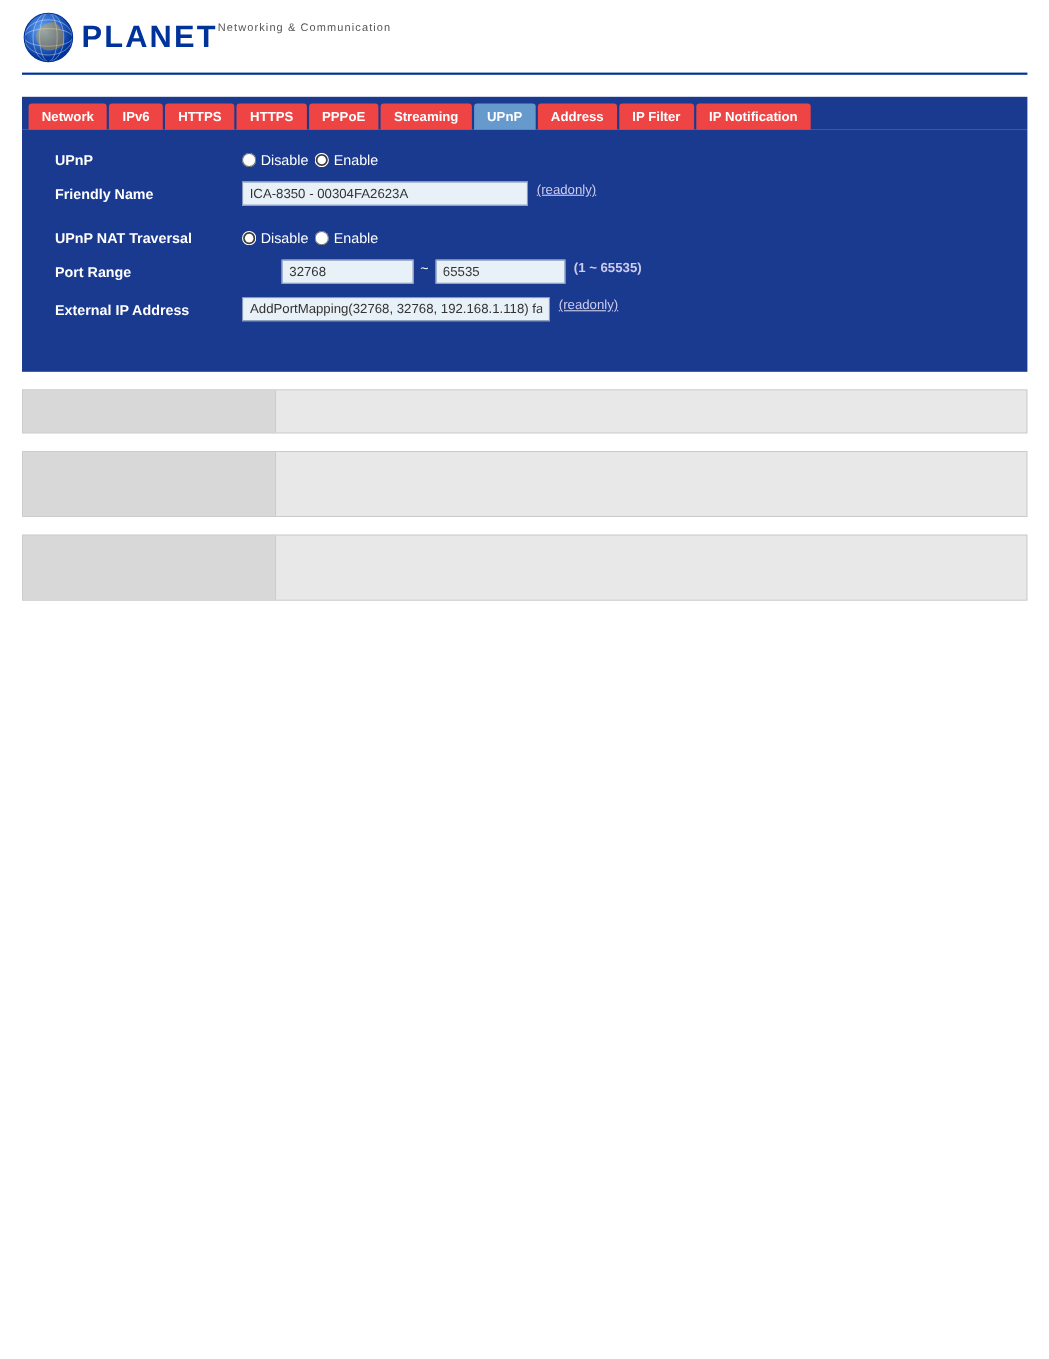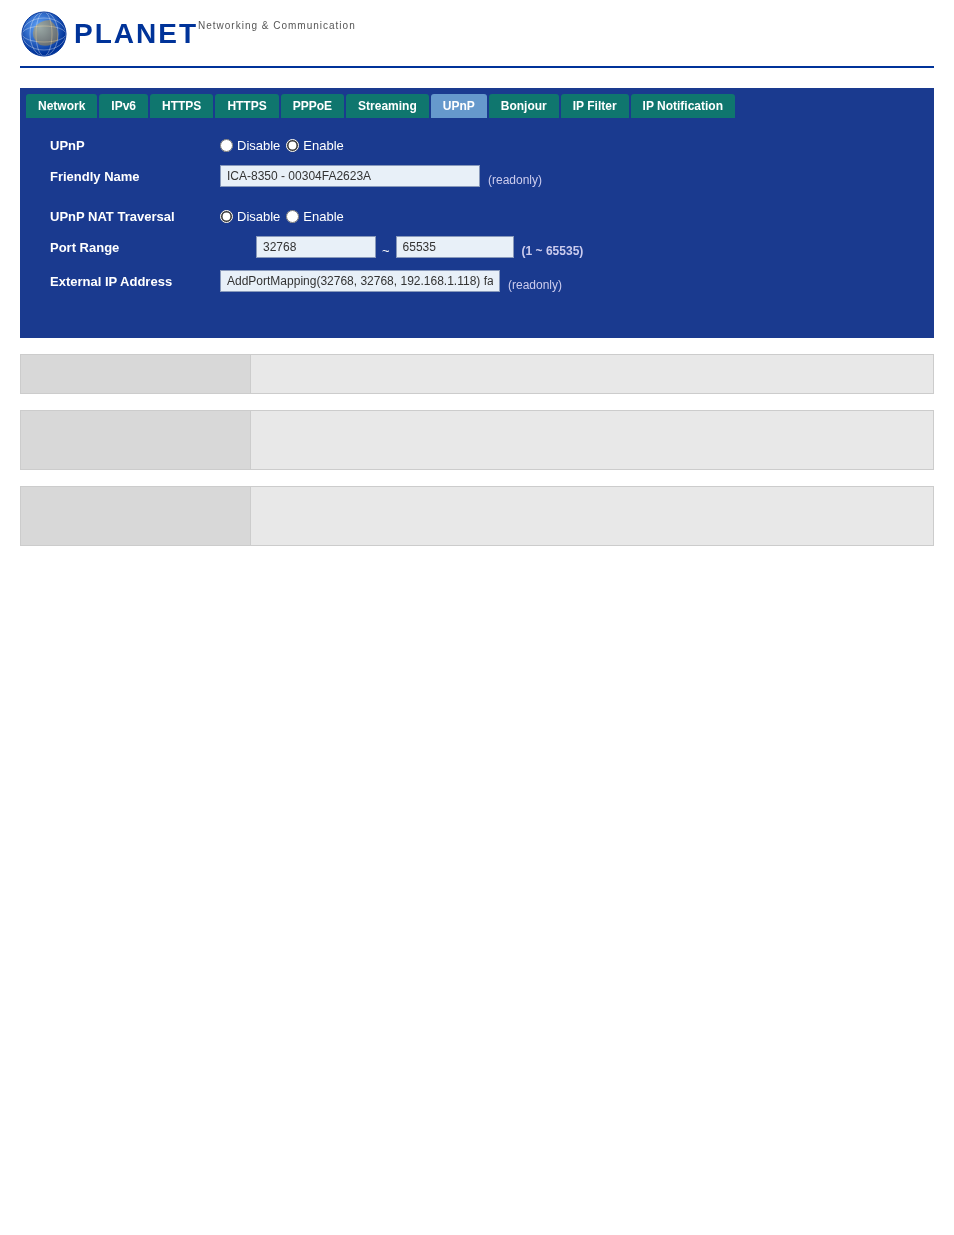--- a/index.html
+++ b/index.html
@@ -62,21 +62,21 @@
       flex-wrap: wrap;
     }
     .nav-tab {
       padding: 5px 12px;
       font-size: 12px;
       font-weight: bold;
       color: #fff;
       cursor: pointer;
       border-radius: 3px 3px 0 0;
       margin-right: 2px;
-      background: #0f766e;
+      background: #ef4444;
       white-space: nowrap;
     }
     .nav-tab.active {
       background: #6699cc;
       color: #fff;
     }
 
     
     .panel {
       background: #1a3a8f;
@@ -92,21 +92,21 @@
     }
     .form-label {
       color: #fff;
       font-size: 13px;
       font-weight: bold;
       width: 170px;
       min-width: 170px;
     }
     .form-controls {
       display: flex;
-      align-items: flex-end;
+      align-items: flex-start;
       flex: 1;
     }
 
     
     .radio-group {
       display: flex;
       align-items: center;
       gap: 6px;
     }
     .radio-item {
@@ -141,20 +141,21 @@
       width: 118px;
     }
     .input-external-ip {
       width: 280px;
     }
 
     .readonly-label {
       color: #cce;
       font-size: 12px;
       margin-left: 8px;
+      text-decoration: underline;
     }
 
     .port-separator {
       color: #fff;
       margin: 0 6px;
       font-size: 13px;
     }
     .port-range-hint {
       color: #cce;
       font-size: 12px;
@@ -240,21 +241,21 @@
 <div class="main-content">
 
   <div class="nav-tabs">
     <div class="nav-tab">Network</div>
     <div class="nav-tab">IPv6</div>
     <div class="nav-tab">HTTPS</div>
     <div class="nav-tab">HTTPS</div>
     <div class="nav-tab">PPPoE</div>
     <div class="nav-tab">Streaming</div>
     <div class="nav-tab active">UPnP</div>
-    <div class="nav-tab">Bonjour</div>
+    <div class="nav-tab">Address</div>
     <div class="nav-tab">IP Filter</div>
     <div class="nav-tab">IP Notification</div>
   </div>
 
   <div class="panel">
 
     <div class="form-row">
       <div class="form-label">UPnP</div>
       <div class="form-controls">
         <div class="radio-group">

